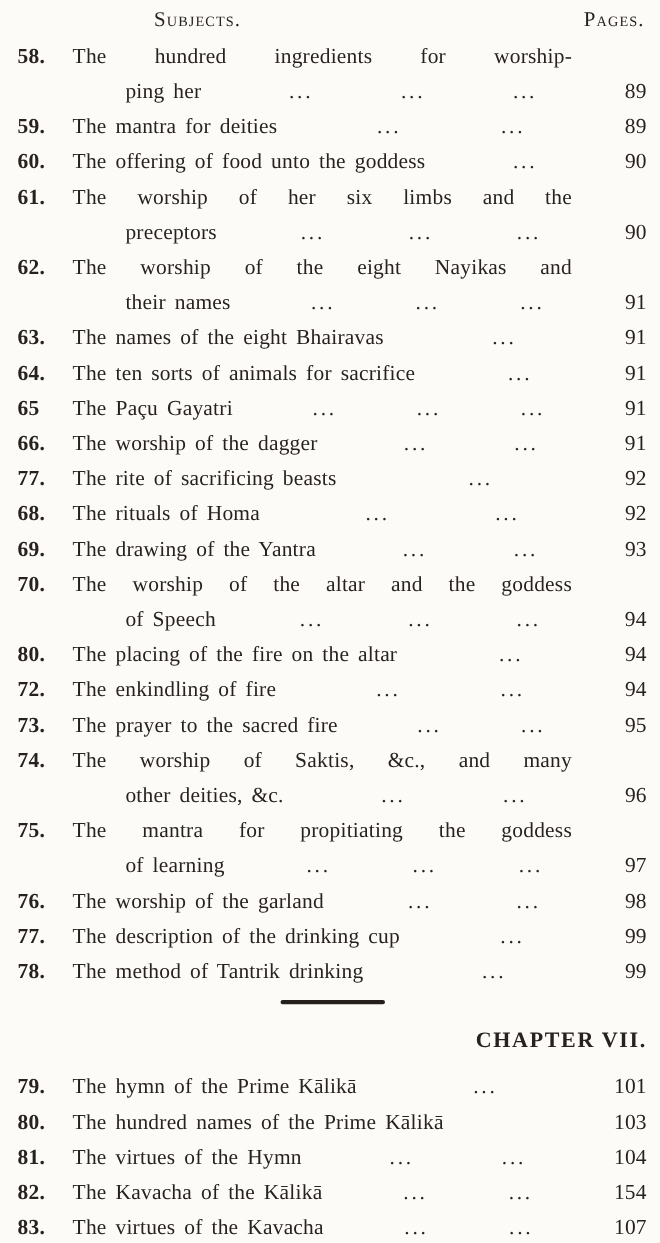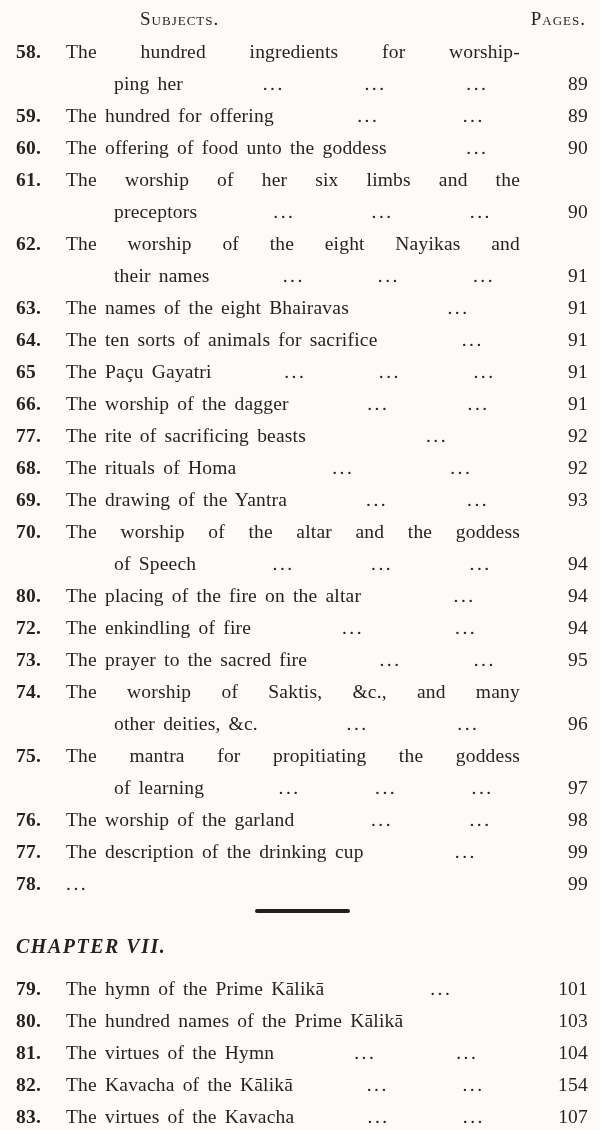--- a/index.html
+++ b/index.html
@@ -43,21 +43,21 @@
   .dots{letter-spacing:2.5px;flex:0 0 auto;}
   .pg{flex:0 0 auto;text-align:right;}
 
   
   .divider{
     width:95px;height:4px;background:#241f1b;border-radius:2px;
     margin:9px auto 0 auto;
   }
   .chapter{
     margin-top:17px;height:32px;line-height:32px;
-    text-align:left;font-size:20px;font-weight:bold;letter-spacing:1.5px;font-style:italic;
+    text-align:right;font-size:20px;font-weight:bold;letter-spacing:1.5px;
   }
   .chapter-list{margin-top:11px;}
 </style>
 </head>
 <body>
 
 <div class="page">
 
   <div class="hdr">
     <span class="subjects">Subjects.</span>
@@ -75,21 +75,21 @@
           <span class="t">ping her</span>
           <span class="dots">...</span>
           <span class="dots">...</span>
           <span class="dots">...</span>
           <span class="pg">89</span>
         </span>
       </div>
       <div class="row">
         <span class="num">59.</span>
         <span class="body flexline">
-          <span class="t">The hundred for offering</span>
+          <span class="t">The mantra for deities</span>
           <span class="dots">...</span>
           <span class="dots">...</span>
           <span class="pg">89</span>
         </span>
       </div>
       <div class="row">
         <span class="num">60.</span>
         <span class="body flexline">
           <span class="t">The offering of food unto the goddess</span>
           <span class="dots">...</span>
@@ -265,20 +265,21 @@
         <span class="num">77.</span>
         <span class="body flexline">
           <span class="t">The description of the drinking cup</span>
           <span class="dots">...</span>
           <span class="pg">99</span>
         </span>
       </div>
       <div class="row">
         <span class="num">78.</span>
         <span class="body flexline">
+          <span class="t">The method of  Tantrik drinking</span>
           <span class="dots">...</span>
           <span class="pg">99</span>
         </span>
       </div>
     </div>
 
   <div class="divider"></div>
 
   <div class="chapter">CHAPTER VII.</div>
 

